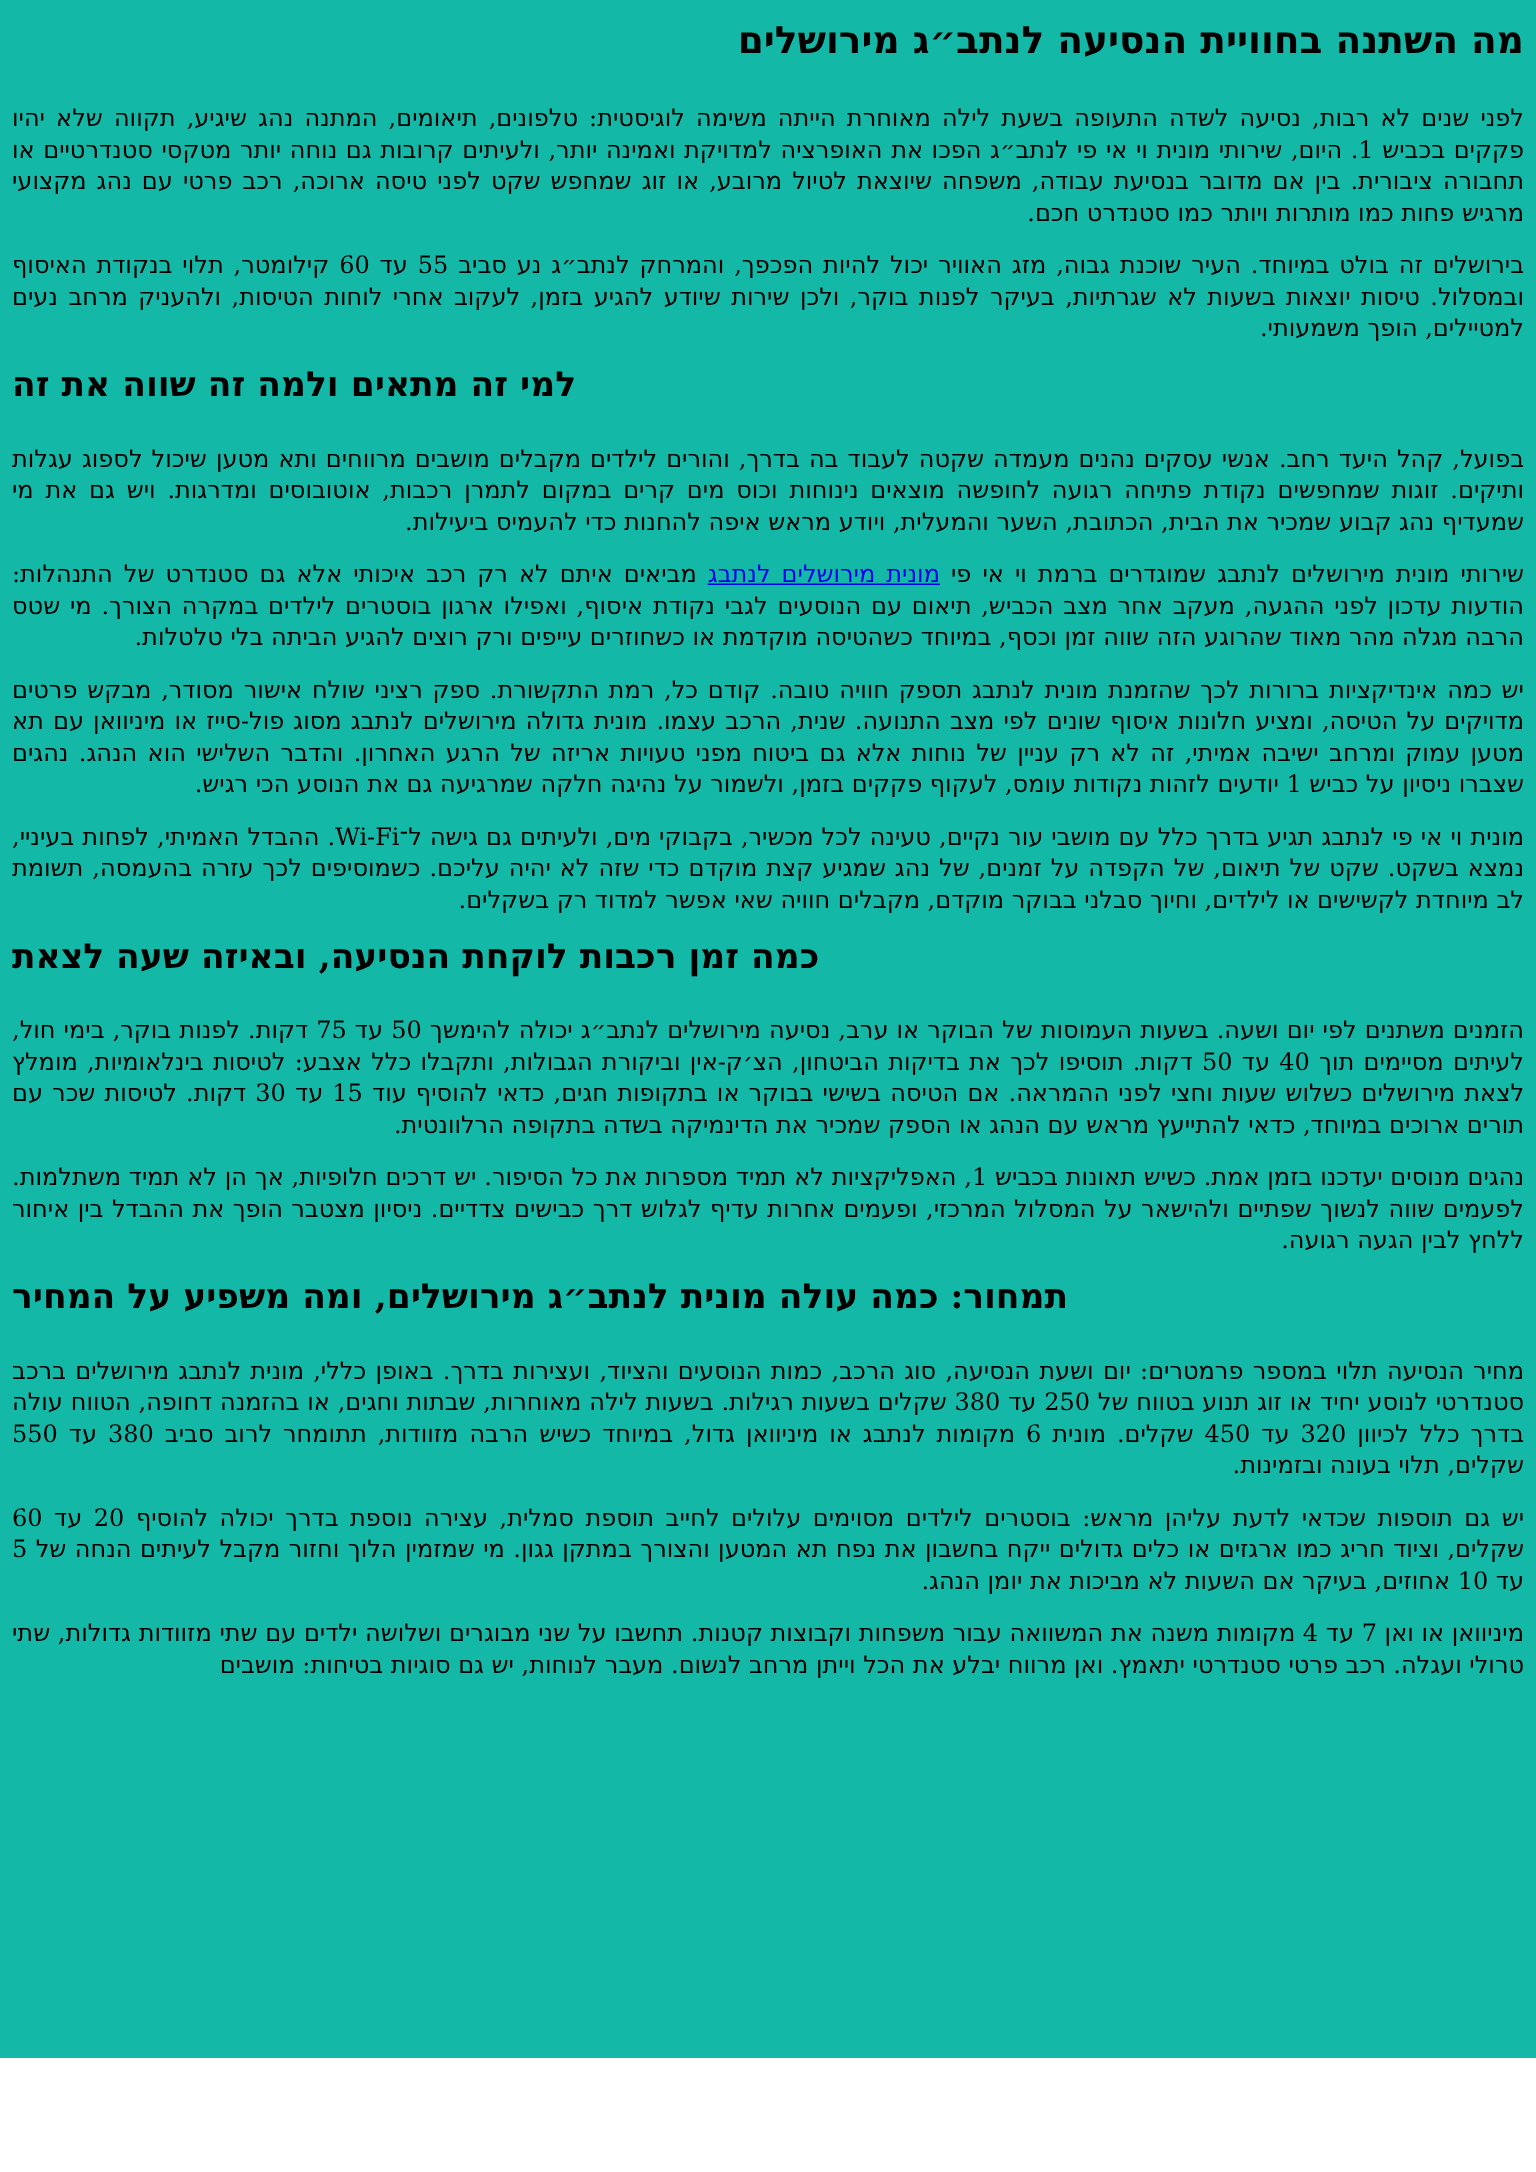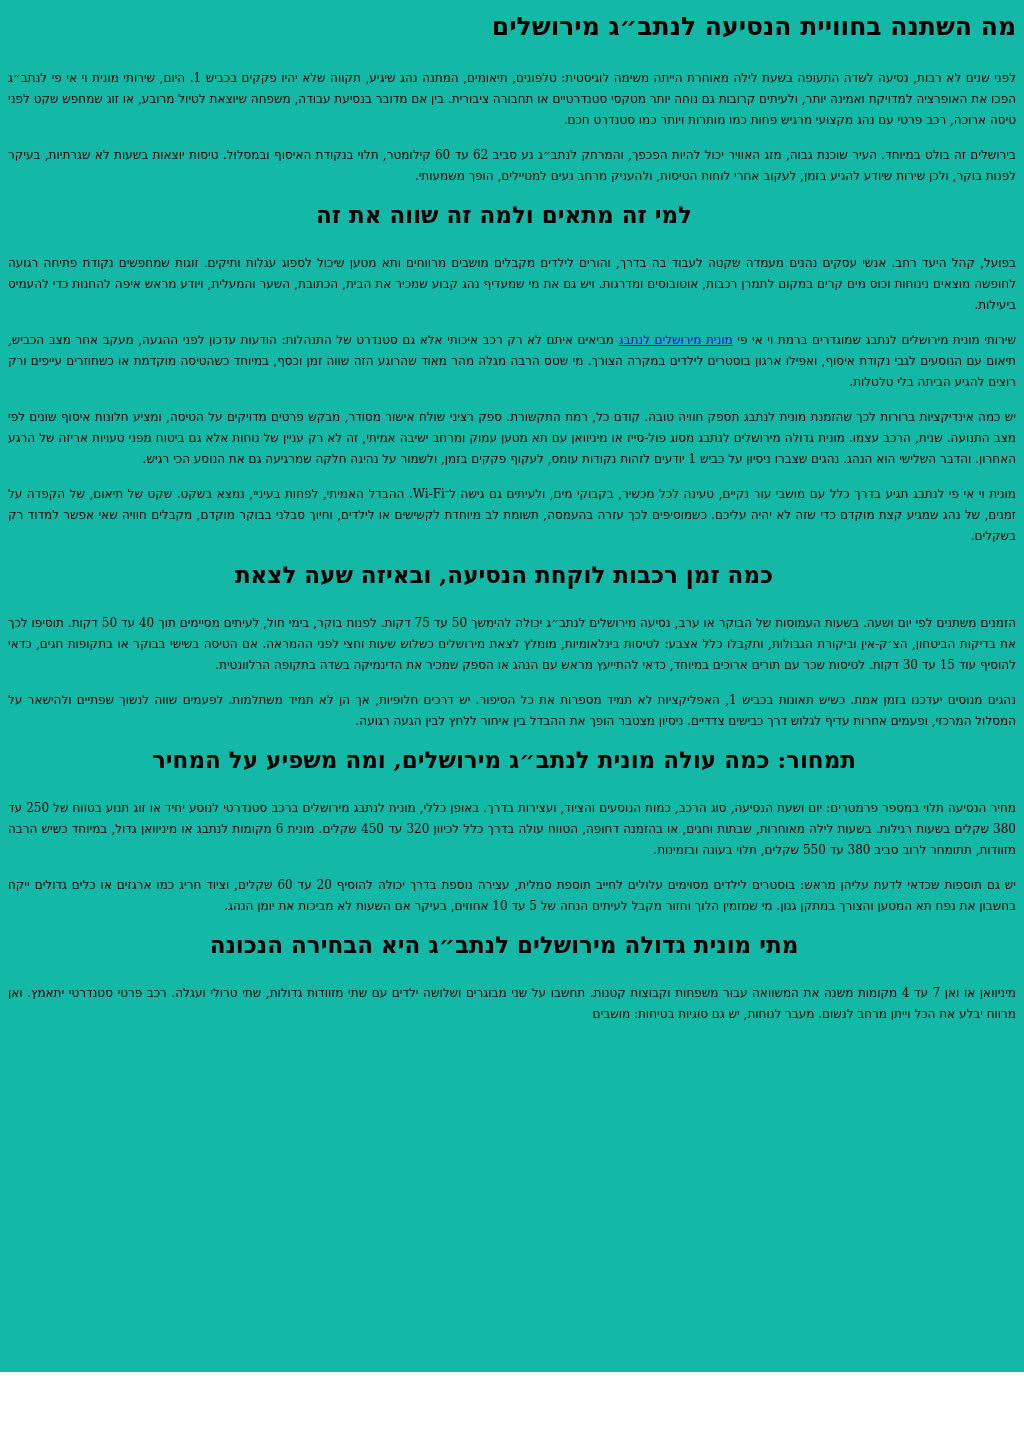--- a/index.html
+++ b/index.html
@@ -27,44 +27,44 @@
     font-size: 25px;
     line-height: 30px;
     font-weight: bold;
     text-align: right;
     margin: 0 0 26px 0;
   }
   .section-heading {
     font-size: 23px;
     line-height: 28px;
     font-weight: bold;
-    text-align: center;
+    text-align: left;
     margin: 12px 16px 24px 0;
   }
   .body-paragraph {
-    font-size: 12px;
+    font-size: 16px;
     line-height: 21px;
     text-align: justify;
     margin: 0 0 14px 0;
   }
   .inline-link {
     color: #0000EE;
     cursor: pointer;
   }
 </style>
 </head>
 <body>
 
 <div class="page">
 
   <h1 class="doc-title">מה השתנה בחוויית הנסיעה לנתב״ג מירושלים</h1>
 
   <p class="body-paragraph">לפני שנים לא רבות, נסיעה לשדה התעופה בשעת לילה מאוחרת הייתה משימה לוגיסטית: טלפונים, תיאומים, המתנה נהג שיגיע, תקווה שלא יהיו פקקים בכביש 1. היום, שירותי מונית וי אי פי לנתב״ג הפכו את האופרציה למדויקת ואמינה יותר, ולעיתים קרובות גם נוחה יותר מטקסי סטנדרטיים או תחבורה ציבורית. בין אם מדובר בנסיעת עבודה, משפחה שיוצאת לטיול מרובע, או זוג שמחפש שקט לפני טיסה ארוכה, רכב פרטי עם נהג מקצועי מרגיש פחות כמו מותרות ויותר כמו סטנדרט חכם.</p>
 
-  <p class="body-paragraph">בירושלים זה בולט במיוחד. העיר שוכנת גבוה, מזג האוויר יכול להיות הפכפך, והמרחק לנתב״ג נע סביב 62 עד 60 קילומטר, תלוי בנקודת האיסוף ובמסלול. טיסות יוצאות בשעות לא שגרתיות, בעיקר לפנות בוקר, ולכן שירות שיודע להגיע בזמן, לעקוב אחרי לוחות הטיסות, ולהעניק מרחב נעים למטיילים, הופך משמעותי.</p>
+  <p class="body-paragraph">בירושלים זה בולט במיוחד. העיר שוכנת גבוה, מזג האוויר יכול להיות הפכפך, והמרחק לנתב״ג נע סביב 55 עד 60 קילומטר, תלוי בנקודת האיסוף ובמסלול. טיסות יוצאות בשעות לא שגרתיות, בעיקר לפנות בוקר, ולכן שירות שיודע להגיע בזמן, לעקוב אחרי לוחות הטיסות, ולהעניק מרחב נעים למטיילים, הופך משמעותי.</p>
 
   <h2 class="section-heading">למי זה מתאים ולמה זה שווה את זה</h2>
 
   <p class="body-paragraph">בפועל, קהל היעד רחב. אנשי עסקים נהנים מעמדה שקטה לעבוד בה בדרך, והורים לילדים מקבלים מושבים מרווחים ותא מטען שיכול לספוג עגלות ותיקים. זוגות שמחפשים נקודת פתיחה רגועה לחופשה מוצאים נינוחות וכוס מים קרים במקום לתמרן רכבות, אוטובוסים ומדרגות. ויש גם את מי שמעדיף נהג קבוע שמכיר את הבית, הכתובת, השער והמעלית, ויודע מראש איפה להחנות כדי להעמיס ביעילות.</p>
 
   <p class="body-paragraph"><span>שירותי מונית מירושלים לנתבג שמוגדרים ברמת וי אי פי </span><a href="#" class="inline-link">מונית מירושלים לנתבג</a><span> מביאים איתם לא רק רכב איכותי אלא גם סטנדרט של התנהלות: הודעות עדכון לפני ההגעה, מעקב אחר מצב הכביש, תיאום עם הנוסעים לגבי נקודת איסוף, ואפילו ארגון בוסטרים לילדים במקרה הצורך. מי שטס הרבה מגלה מהר מאוד שהרוגע הזה שווה זמן וכסף, במיוחד כשהטיסה מוקדמת או כשחוזרים עייפים ורק רוצים להגיע הביתה בלי טלטלות.</span></p>
 
 
   <p class="body-paragraph">יש כמה אינדיקציות ברורות לכך שהזמנת מונית לנתבג תספק חוויה טובה. קודם כל, רמת התקשורת. ספק רציני שולח אישור מסודר, מבקש פרטים מדויקים על הטיסה, ומציע חלונות איסוף שונים לפי מצב התנועה. שנית, הרכב עצמו. מונית גדולה מירושלים לנתבג מסוג פול-סייז או מיניוואן עם תא מטען עמוק ומרחב ישיבה אמיתי, זה לא רק עניין של נוחות אלא גם ביטוח מפני טעויות אריזה של הרגע האחרון. והדבר השלישי הוא הנהג. נהגים שצברו ניסיון על כביש 1 יודעים לזהות נקודות עומס, לעקוף פקקים בזמן, ולשמור על נהיגה חלקה שמרגיעה גם את הנוסע הכי רגיש.</p>
 
@@ -75,17 +75,16 @@
   <p class="body-paragraph">הזמנים משתנים לפי יום ושעה. בשעות העמוסות של הבוקר או ערב, נסיעה מירושלים לנתב״ג יכולה להימשך 50 עד 75 דקות. לפנות בוקר, בימי חול, לעיתים מסיימים תוך 40 עד 50 דקות. תוסיפו לכך את בדיקות הביטחון, הצ׳ק-אין וביקורת הגבולות, ותקבלו כלל אצבע: לטיסות בינלאומיות, מומלץ לצאת מירושלים כשלוש שעות וחצי לפני ההמראה. אם הטיסה בשישי בבוקר או בתקופות חגים, כדאי להוסיף עוד 15 עד 30 דקות. לטיסות שכר עם תורים ארוכים במיוחד, כדאי להתייעץ מראש עם הנהג או הספק שמכיר את הדינמיקה בשדה בתקופה הרלוונטית.</p>
 
   <p class="body-paragraph">נהגים מנוסים יעדכנו בזמן אמת. כשיש תאונות בכביש 1, האפליקציות לא תמיד מספרות את כל הסיפור. יש דרכים חלופיות, אך הן לא תמיד משתלמות. לפעמים שווה לנשוך שפתיים ולהישאר על המסלול המרכזי, ופעמים אחרות עדיף לגלוש דרך כבישים צדדיים. ניסיון מצטבר הופך את ההבדל בין איחור ללחץ לבין הגעה רגועה.</p>
 
   <h2 class="section-heading">תמחור: כמה עולה מונית לנתב״ג מירושלים, ומה משפיע על המחיר</h2>
 
   <p class="body-paragraph">מחיר הנסיעה תלוי במספר פרמטרים: יום ושעת הנסיעה, סוג הרכב, כמות הנוסעים והציוד, ועצירות בדרך. באופן כללי, מונית לנתבג מירושלים ברכב סטנדרטי לנוסע יחיד או זוג תנוע בטווח של 250 עד 380 שקלים בשעות רגילות. בשעות לילה מאוחרות, שבתות וחגים, או בהזמנה דחופה, הטווח עולה בדרך כלל לכיוון 320 עד 450 שקלים. מונית 6 מקומות לנתבג או מיניוואן גדול, במיוחד כשיש הרבה מזוודות, תתומחר לרוב סביב 380 עד 550 שקלים, תלוי בעונה ובזמינות.</p>
 
   <p class="body-paragraph">יש גם תוספות שכדאי לדעת עליהן מראש: בוסטרים לילדים מסוימים עלולים לחייב תוספת סמלית, עצירה נוספת בדרך יכולה להוסיף 20 עד 60 שקלים, וציוד חריג כמו ארגזים או כלים גדולים ייקח בחשבון את נפח תא המטען והצורך במתקן גגון. מי שמזמין הלוך וחזור מקבל לעיתים הנחה של 5 עד 10 אחוזים, בעיקר אם השעות לא מביכות את יומן הנהג.</p>
 
-  <h2 class="section-heading">מתי מונית גדולה מירושלים לנתב״ג היא הבחירה הנכונה</h2>
 
   <p class="body-paragraph">מיניוואן או ואן 7 עד 4 מקומות משנה את המשוואה עבור משפחות וקבוצות קטנות. תחשבו על שני מבוגרים ושלושה ילדים עם שתי מזוודות גדולות, שתי טרולי ועגלה. רכב פרטי סטנדרטי יתאמץ. ואן מרווח יבלע את הכל וייתן מרחב לנשום. מעבר לנוחות, יש גם סוגיות בטיחות: מושבים</p>
 
 </div>
 
 </body></html>

